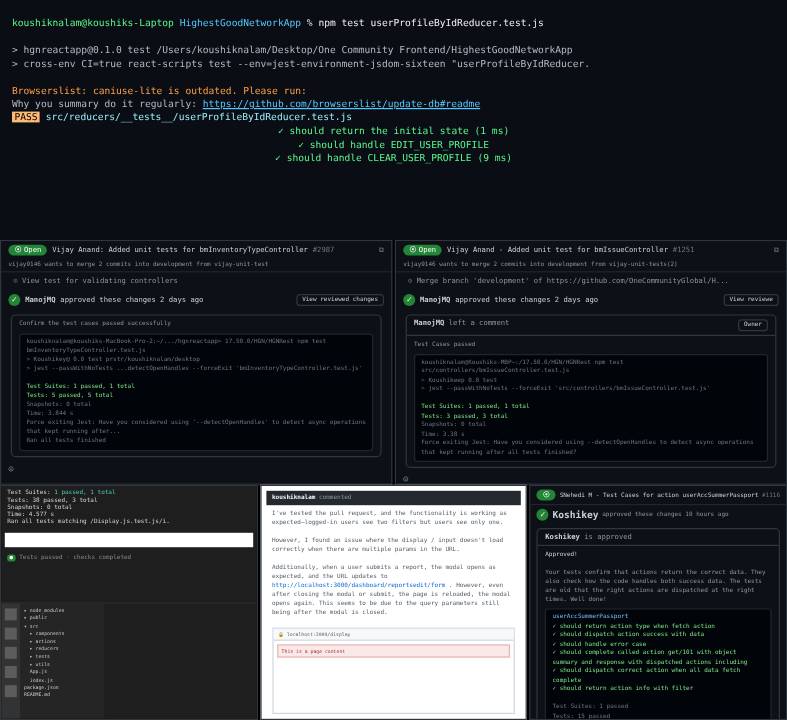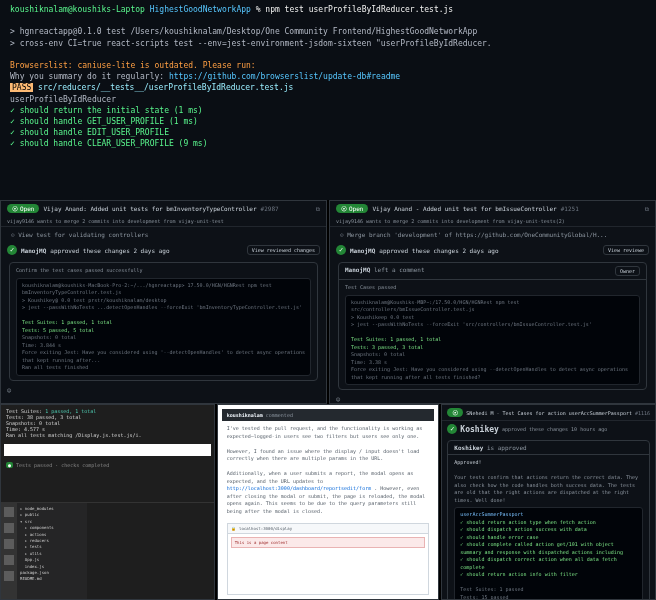--- a/index.html
+++ b/index.html
@@ -8,34 +8,34 @@
   height: 600px;
   background: #000;
   font-family: 'Menlo', 'Consolas', monospace;
   font-size: 8px;
   overflow: hidden;
   position: relative;
 }
 .terminal {
   background: #0a0e14;
   color: #b3b9c5;
-  padding: 4px 10px;
+  padding: 14px 10px;
   height: 200px;
   font-size: 8px;
   line-height: 1.4;
 }
 .terminal .prompt { color: #5af78e; }
 .terminal .path { color: #57c7ff; }
 .terminal .cmd { color: #f1f1f0; }
 .terminal .warn { color: #ff9f43; }
 .terminal .pass { background: #fdba74; color: #000; padding: 0 2px; }
-.terminal .check { color: #5af78e; }
+.terminal .check { color: #5af78e; text-align: center; }
 .terminal .file { color: #9aedfe; }
 .terminal .dim { color: #6b7280; }
-.terminal .url { color: #57c7ff; }
+.terminal .url { color: #57c7ff; text-decoration: underline; }
 .gh-row {
   display: flex;
   gap: 2px;
 }
 .gh-panel {
   background: #0d1117;
   color: #c9d1d9;
   border: 1px solid #30363d;
   font-size: 6px;
   flex: 1;
@@ -255,23 +255,21 @@
   <br>
   <div class="warn">Browserslist: caniuse-lite is outdated. Please run:</div>
   <div>
     <span>  Why you summary do it regularly:</span>
     <span class="url">https://github.com/browserslist/update-db#readme</span>
   </div>
   <div>
     <span class="pass">PASS</span>
     <span class="file">src/reducers/__tests__/userProfileByIdReducer.test.js</span>
   </div>
-  <div>  userProfileByIdReducer</div>
   <div class="check">✓ should return the initial state (1 ms)</div>
-  <div class="check">✓ should handle GET_USER_PROFILE (1 ms)</div>
   <div class="check">✓ should handle EDIT_USER_PROFILE</div>
   <div class="check">✓ should handle CLEAR_USER_PROFILE (9 ms)</div>
 </div>
 
 <div class="gh-row" style="height:204px">
 
   <div class="gh-panel">
     <div class="gh-header">
       <span class="badge-open">
         <span>⦿</span>

